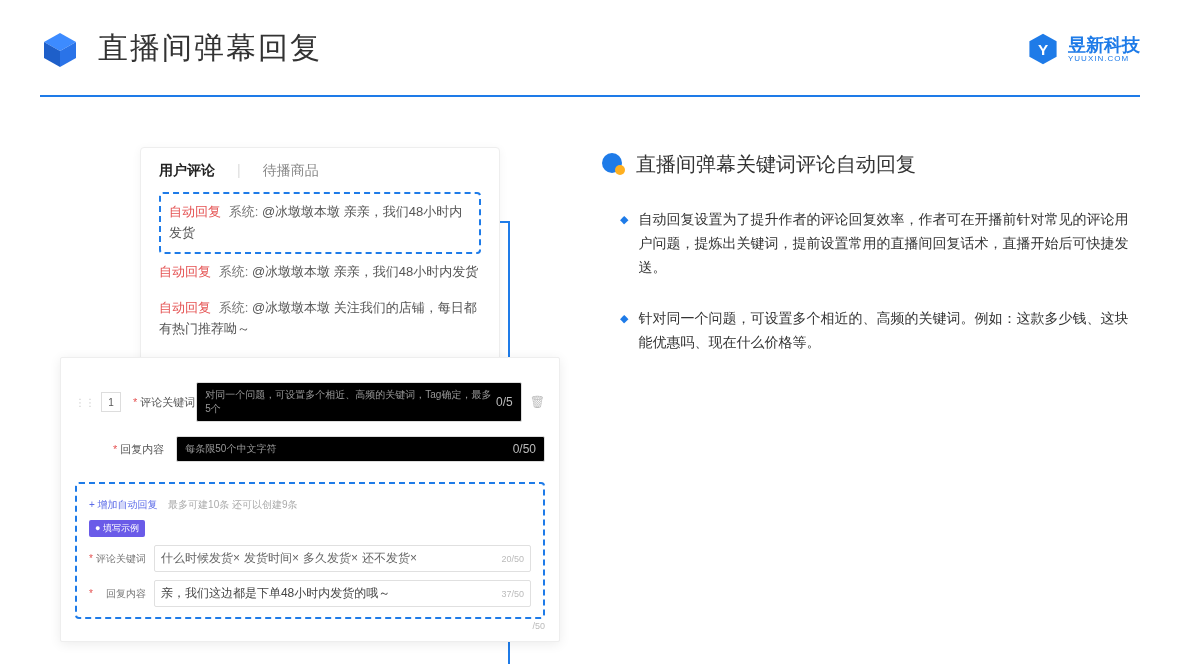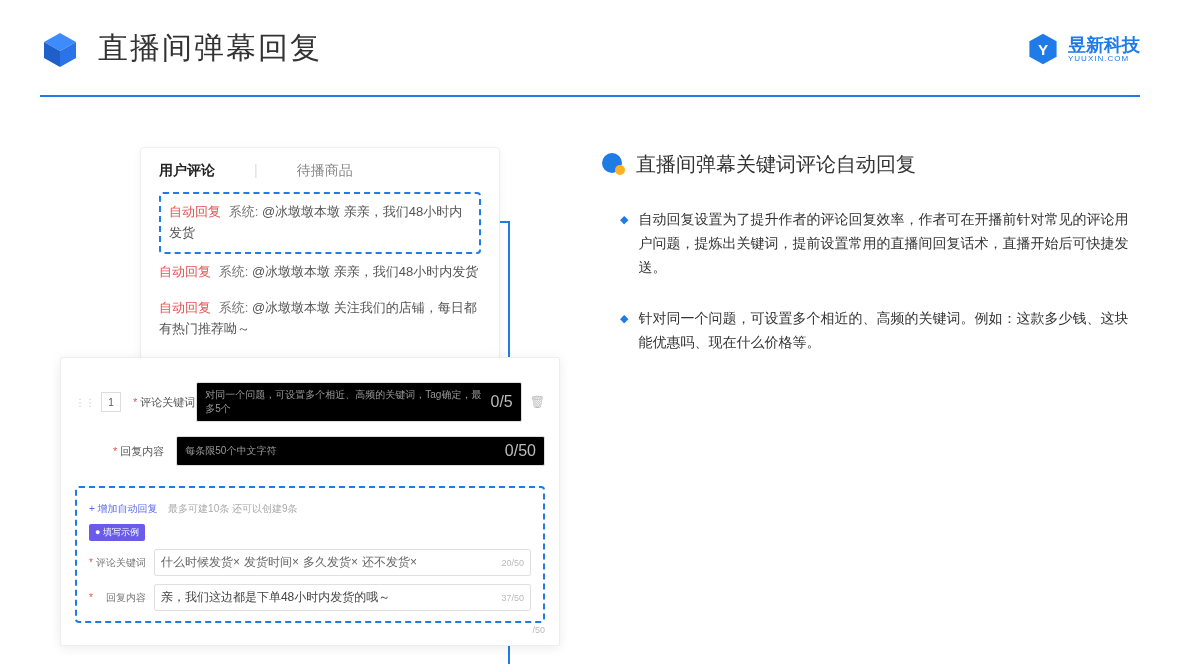--- a/index.html
+++ b/index.html
@@ -14,39 +14,39 @@
 .brand-sub { font-size: 8px; color: #1e7be8; letter-spacing: 1px; }
 
 .divider { height: 2px; background: #1e7be8; margin: 0 40px; }
 
 .content { display: flex; padding: 50px 40px 0 60px; }
 .left { position: relative; width: 500px; }
 .right { flex: 1; padding-left: 40px; }
 
 
 .comments-card { position: absolute; left: 80px; top: 0; width: 360px; background: #fff; border: 1px solid #eee; border-radius: 4px; padding: 14px 18px 22px; box-shadow: 0 2px 10px rgba(0,0,0,.05); }
-.tabs { display: flex; gap: 39px; font-size: 14px; color: #888; margin-bottom: 12px; }
+.tabs { display: flex; gap: 22px; font-size: 14px; color: #888; margin-bottom: 12px; }
 .tab-active { color: #222; font-weight: bold; }
 .tab-sep { color: #ddd; }
 .comment-row { font-size: 13px; color: #555; line-height: 1.6; padding: 8px 0; }
 .comment-highlight { border: 2px dashed #1e7be8; border-radius: 4px; padding: 8px; position: relative; }
 .tag-auto { color: #e55353; margin-right: 4px; }
 .sys-label { color: #777; }
 
 
 .settings-card { position: absolute; left: 0; top: 210px; width: 500px; background: #fff; border: 1px solid #eee; border-radius: 2px; padding: 10px 14px 22px; box-shadow: 0 2px 12px rgba(0,0,0,.08); }
 .settings-title { font-size: 13px; font-weight: bold; color: #222; padding-bottom: 8px; border-bottom: 1px solid #f0f0f0; display: flex; justify-content: space-between; align-items: center; }
 .close-x { color: #aaa; font-size: 14px; cursor: pointer; }
 .form-row { display: flex; align-items: center; margin-top: 14px; font-size: 11px; }
 .drag-dots { color: #ccc; font-size: 10px; margin-right: 6px; }
 .row-num { width: 20px; height: 20px; border: 1px solid #ddd; display: flex; align-items: center; justify-content: center; font-size: 10px; color: #555; margin-right: 12px; }
 .form-label { width: 56px; color: #555; font-size: 11px; }
 .star { color: #e55353; margin-right: 3px; }
 .form-input { flex: 1; border: 1px solid #ddd; border-radius: 2px; padding: 5px 8px; font-size: 10px; color: #999; display: flex; justify-content: space-between; align-items: center; background: #000000; }
-.input-counter { color: #bbb; font-size: 16px; }
+.input-counter { color: #bbb; font-size: 12px; }
 .trash-icon { color: #bbb; margin-left: 8px; font-size: 12px; }
 
 .example-box { border: 2px dashed #1e7be8; border-radius: 4px; padding: 10px 12px; margin-top: 20px; position: relative; }
 .add-link { color: #5b6be8; font-size: 10px; }
 .add-hint { color: #aaa; font-size: 10px; margin-left: 6px; }
 .badge-purple { display: inline-block; background: #6a5be8; color: #fff; font-size: 9px; padding: 2px 6px; border-radius: 2px; margin-top: 8px; }
 .example-row { display: flex; align-items: center; margin-top: 8px; font-size: 10px; }
 .example-label { width: 50px; color: #777; text-align: right; margin-right: 8px; }
 .example-input { flex: 1; border: 1px solid #e0e0e0; border-radius: 2px; padding: 4px 6px; display: flex; align-items: center; flex-wrap: wrap; gap: 4px; background: #fff; }
 .chip { color: #666; font-size: 12px; }

